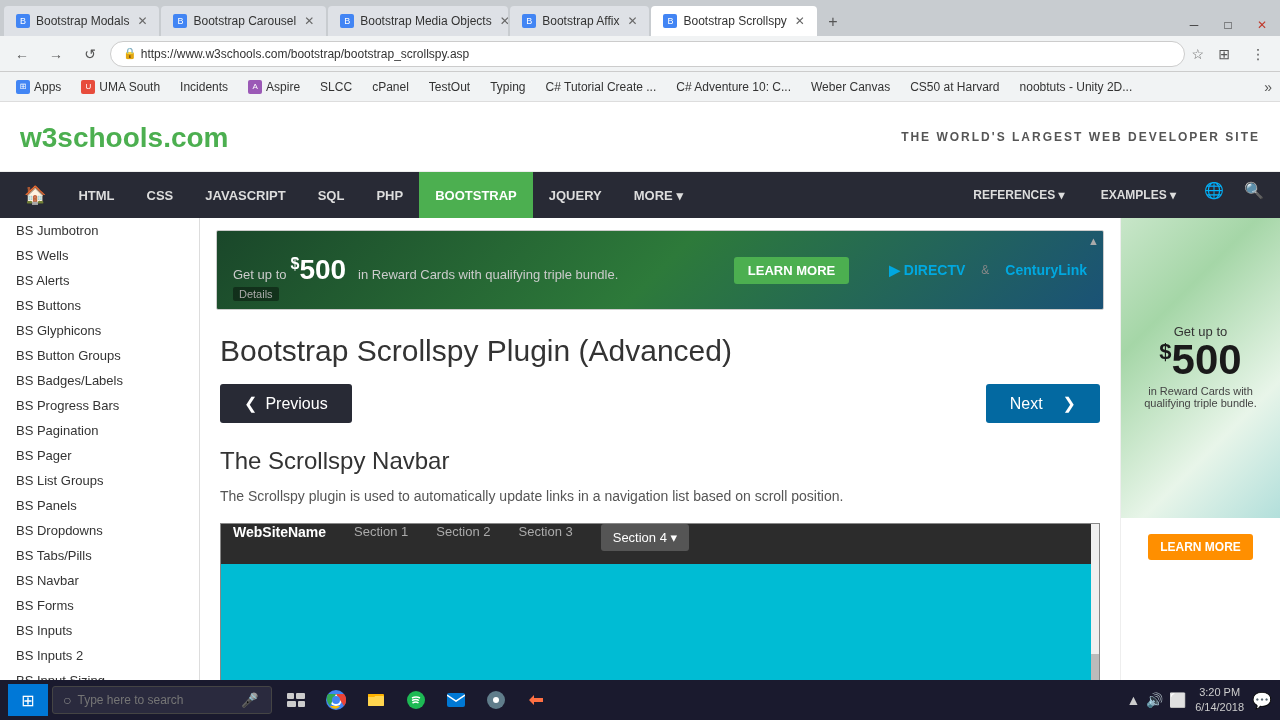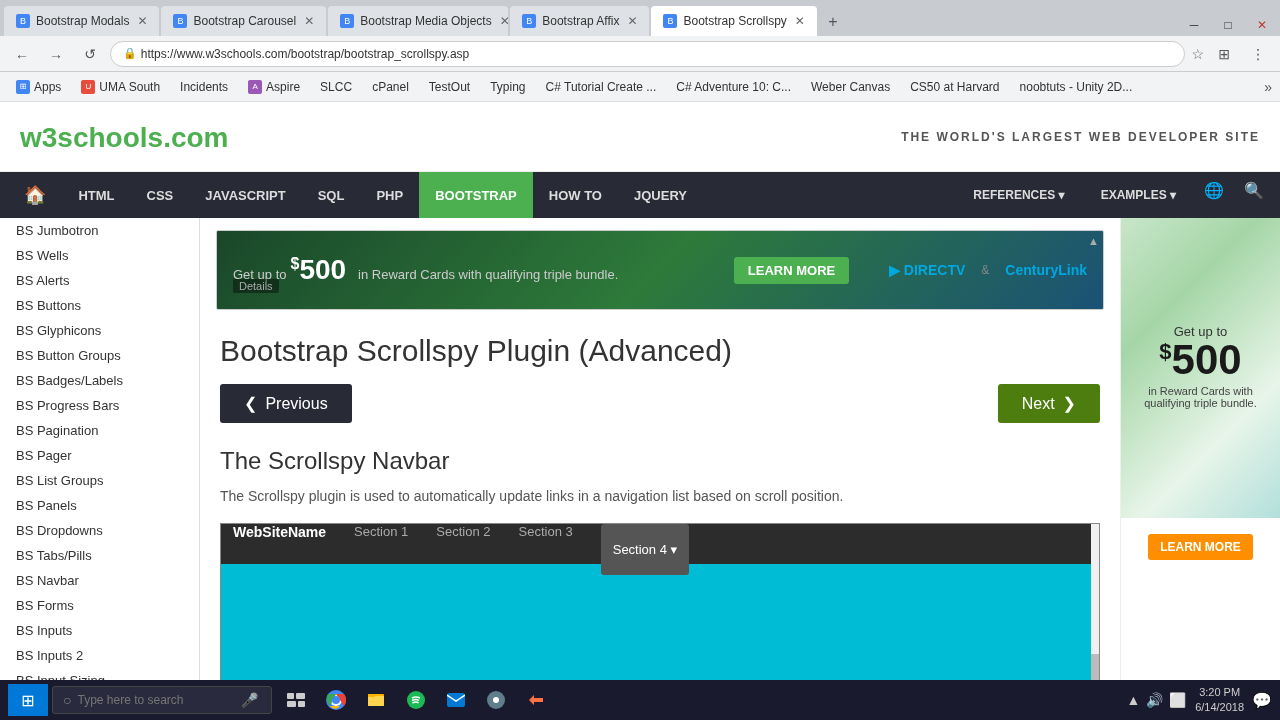--- a/index.html
+++ b/index.html
@@ -51,37 +51,37 @@
     .nav-icon-btn { width: 36px; height: 36px; display: flex; align-items: center; justify-content: center; color: #ddd; cursor: pointer; font-size: 16px; border-radius: 4px; }
 
     
     .ad-banner { margin: 12px 16px; border: 1px solid #ccc; height: 80px; background: linear-gradient(135deg, #1a472a 0%, #2d7a3a 50%, #1a5276 100%); display: flex; align-items: center; padding: 0 16px; position: relative; border-radius: 2px; overflow: hidden; }
     .ad-text-large { font-size: 28px; font-weight: bold; color: #fff; }
     .ad-text-large sup { font-size: 16px; }
     .ad-text-small { color: #ccc; font-size: 13px; margin-left: 8px; }
     .ad-learn-btn { margin-left: auto; background: #4CAF50; color: #fff; padding: 6px 14px; border-radius: 3px; font-weight: bold; font-size: 13px; cursor: pointer; margin-right: 24px; }
     .ad-logos { display: flex; align-items: center; gap: 16px; }
     .ad-corner { position: absolute; top: 4px; right: 4px; font-size: 11px; color: #aaa; }
-    .ad-details { position: absolute; bottom: 16px; left: 16px; font-size: 11px; color: #aaa; background: rgba(0,0,0,0.4); padding: 1px 6px; border-radius: 2px; cursor: pointer; }
+    .ad-details { position: absolute; bottom: 8px; left: 16px; font-size: 11px; color: #aaa; background: rgba(0,0,0,0.4); padding: 1px 6px; border-radius: 2px; cursor: pointer; }
 
     
     .page-content { padding: 12px 20px; }
     .page-title { font-size: 30px; font-weight: normal; color: #333; margin-bottom: 16px; }
     .nav-buttons { display: flex; justify-content: space-between; margin-bottom: 24px; }
     .btn-prev { background: #282a35; color: #fff; border: none; padding: 10px 24px; font-size: 16px; cursor: pointer; border-radius: 3px; display: flex; align-items: center; gap: 8px; }
-    .btn-next { background: #4d7c0f; color: #fff; border: none; padding: 10px 24px; font-size: 16px; cursor: pointer; border-radius: 3px; display: flex; align-items: center; gap: 8px; }
+    .btn-next { background: #0369a1; color: #fff; border: none; padding: 10px 24px; font-size: 16px; cursor: pointer; border-radius: 3px; display: flex; align-items: center; gap: 20px; }
     .section-title { font-size: 24px; font-weight: normal; color: #333; margin-bottom: 10px; }
     .section-text { color: #555; font-size: 14px; line-height: 1.6; margin-bottom: 16px; }
 
     
     .demo-frame { border: 1px solid #888; margin: 0 0 16px 0; overflow: hidden; position: relative; }
     .demo-navbar { background: #2c2c2c; display: flex; align-items: flex-start; height: 40px; padding: 0 12px; gap: 28px; }
     .demo-brand { color: #fff; font-size: 14px; font-weight: bold; }
     .demo-nav-link { color: #aaa; font-size: 13px; cursor: pointer; }
-    .demo-nav-active { background: #555; color: #fff; padding: 18px 12px; border-radius: 3px; font-size: 13px; cursor: pointer; }
+    .demo-nav-active { background: #555; color: #fff; padding: 6px 12px; border-radius: 3px; font-size: 13px; cursor: pointer; }
     .demo-content { background: #00bcd4; height: 130px; }
     .demo-scrollbar { position: absolute; right: 0; top: 0; width: 8px; height: 100%; display: flex; flex-direction: column; }
     .demo-scrollbar-track { flex: 1; background: #f0f0f0; }
     .demo-scrollbar-thumb { height: 40px; background: #bbb; }
 
     
     .right-ad { width: 160px; min-width: 160px; background: #fff; border-left: 1px solid #eee; position: relative; overflow: hidden; }
     .right-ad-banner { background: linear-gradient(135deg, #c8e6c9 0%, #a5d6a7 30%, #e8f5e9 70%, #b2dfdb 100%); height: 300px; display: flex; flex-direction: column; align-items: center; justify-content: center; padding: 16px; }
     .right-ad-getup { color: #333; font-size: 13px; }
     .right-ad-amount { font-size: 42px; font-weight: bold; color: #1a1a1a; line-height: 1; }
@@ -208,22 +208,22 @@
 </div>
 
 <div class="nav-bar">
   <div class="nav-item home">🏠</div>
   <div class="nav-item">HTML</div>
   <div class="nav-item">CSS</div>
   <div class="nav-item">JAVASCRIPT</div>
   <div class="nav-item">SQL</div>
   <div class="nav-item">PHP</div>
   <div class="nav-item active">BOOTSTRAP</div>
-  <div class="nav-item">HOW TO</div>
   <div class="nav-item">JQUERY</div>
+  <div class="nav-item">MORE ▾</div>
   <div class="nav-icons">
     <div class="nav-item" style="font-size:12px;">REFERENCES ▾</div>
     <div class="nav-item" style="font-size:12px;">EXAMPLES ▾</div>
     <div class="nav-icon-btn">🌐</div>
     <div class="nav-icon-btn">🔍</div>
   </div>
 </div>
 
 <div class="main-wrapper">
 

